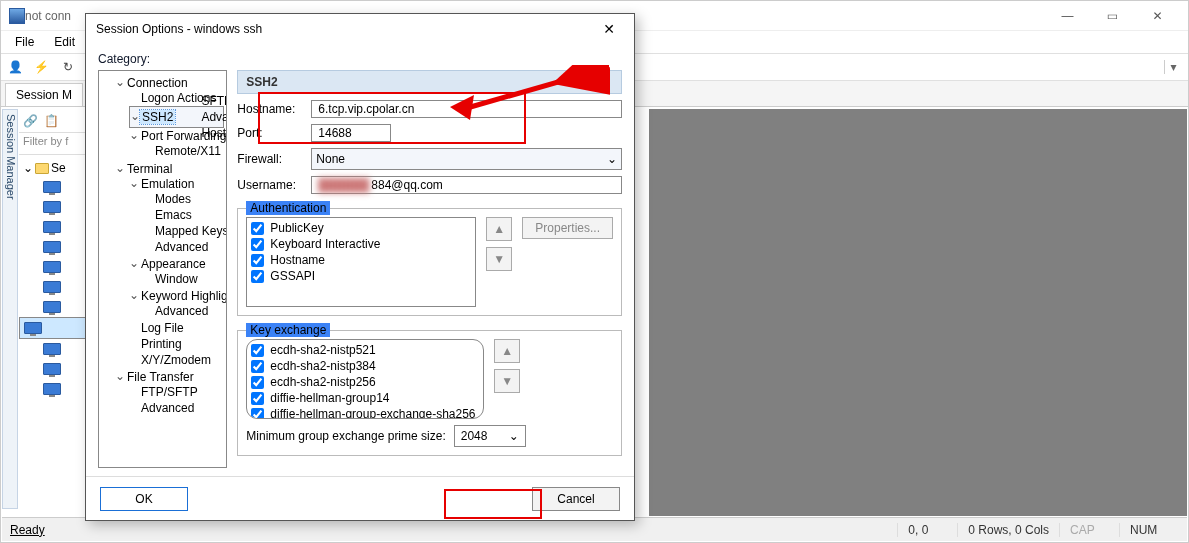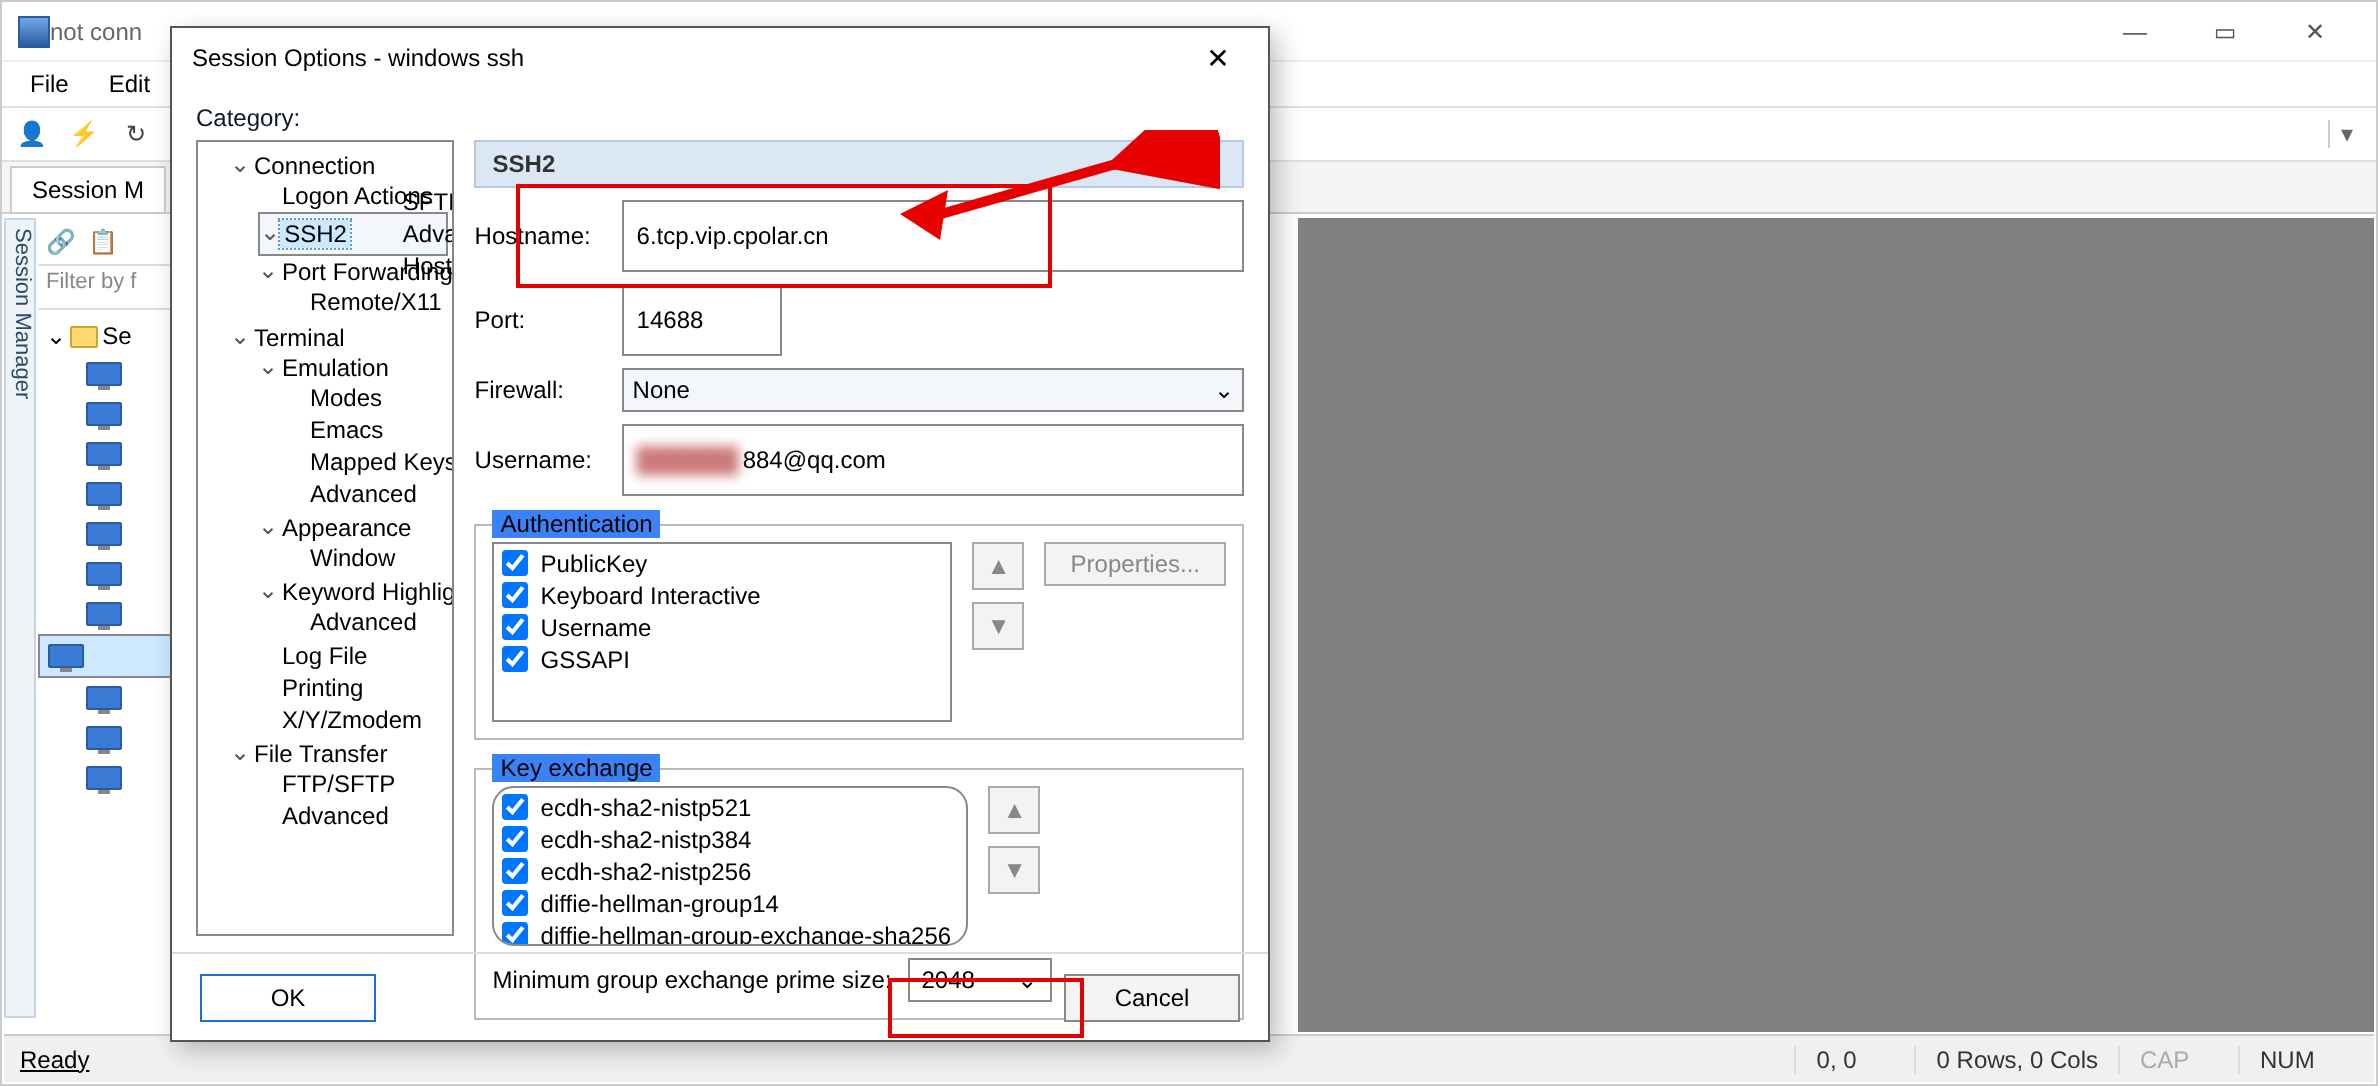--- a/index.html
+++ b/index.html
@@ -52,28 +52,28 @@
 .tree { width: 146px; border:1px solid #888; padding:4px 2px; overflow:auto; }
 .tree ul { list-style:none; margin:0; padding-left:14px;}
 .tree li { padding:1px 0; white-space:nowrap; cursor:default;}
 .tree li.caret::before { content:"⌄"; display:inline-block; width:12px; color:#555; transform: translateY(-1px);}
 .tree li.leaf::before { content:""; display:inline-block; width:12px;}
 .tree li.sel > span { background:#cde8ff; outline:1px dotted #5a9ae0; padding:0 2px;}
 .right { flex:1; display:flex; flex-direction:column; gap:6px; }
 .panel-h { background:#dbe7f3; border:1px solid #b6cbe0; padding:4px 8px; font-weight:600; color:#333;}
 .form-row { display:flex; align-items:center; gap:6px; }
 .form-row label { width:68px; }
-.txt { border:1px solid #888; height:36px; padding:0 6px; flex:1; min-width:0;}
+.txt { border:1px solid #888; height:18px; padding:0 6px; flex:1; min-width:0;}
 .txt.long { flex:1; }
 .sel { border:1px solid #888; height:22px; padding:0 4px; flex:1; background:#f3f6fb; display:flex; align-items:center; justify-content:space-between;}
 .fieldset { border:1px solid #bbb; padding:8px; position:relative; margin-top:8px;}
 .fieldset .legend { position:absolute; top:-8px; left:8px; background:#3b82f6; padding:0 4px; }
 .chklist { border:1px solid #888; width:230px; height:90px; overflow:auto; padding:2px 4px;}
 .chklist.ke { height:80px; width:238px;border-radius:11px;}
-.chk { display:flex; align-items:flex-start; gap:6px; padding:1px 0;}
+.chk { display:flex; align-items:center; gap:6px; padding:1px 0;}
 .chk input { margin:0; }
 .arrowbtns { display:flex; flex-direction:column; gap:6px;}
 .sqbtn { width:26px; height:24px; border:1px solid #aaa; background:#f3f3f3; display:flex; align-items:center; justify-content:center; color:#888;}
 .propbtn { border:1px solid #aaa; background:#f3f3f3; color:#888; padding:3px 12px; }
 .minrow { display:flex; align-items:center; gap:8px; margin-top:6px;text-align:center;}
 .numsel { border:1px solid #888; height:22px; width:72px; display:flex; align-items:center; justify-content:space-between; padding:0 6px; background:#fff;}
 
 
 .redbox { position:absolute; border:2px solid #e60000; pointer-events:none; }
 
@@ -273,21 +273,21 @@
               <div class="chk">
                   <input type="checkbox" checked="" style="">
                   <span>PublicKey</span>
                 </div>
               <div class="chk">
                   <input type="checkbox" checked="" style="">
                   <span>Keyboard Interactive</span>
                 </div>
               <div class="chk">
                   <input type="checkbox" checked="" style="">
-                  <span>Username</span>
+                  <span>Hostname</span>
                 </div>
               <div class="chk">
                   <input type="checkbox" checked="" style="">
                   <span>GSSAPI</span>
                 </div>
             </div>
             <div class="arrowbtns">
               <div class="sqbtn">▲</div>
               <div class="sqbtn">▼</div>
             </div>

